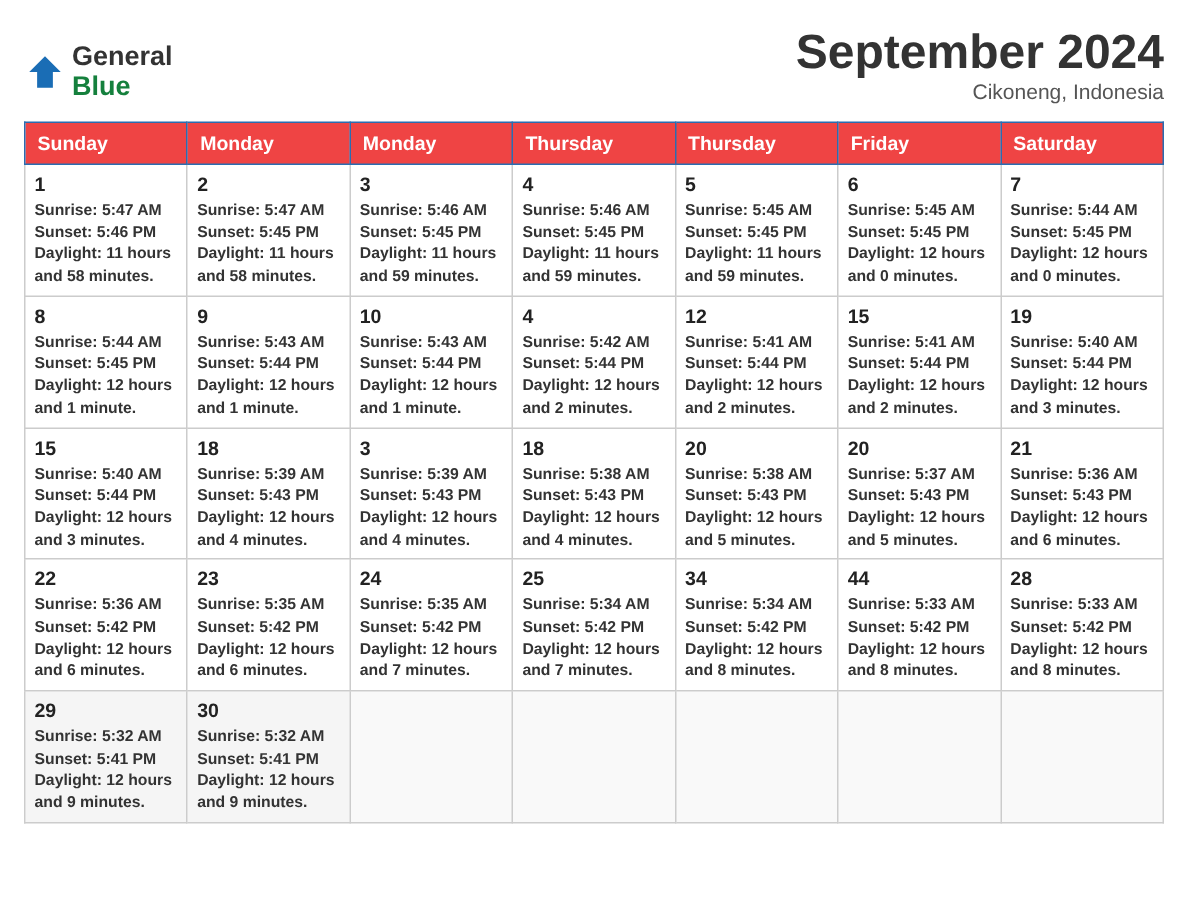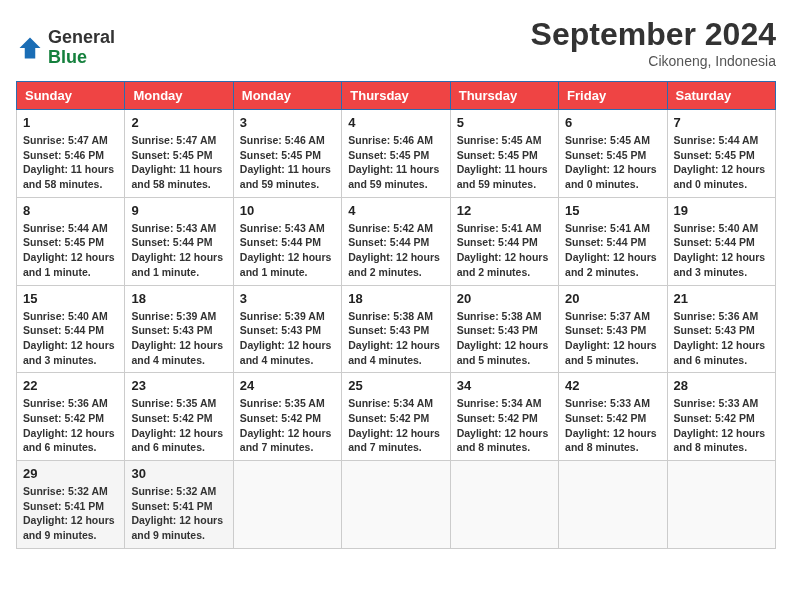--- a/index.html
+++ b/index.html
@@ -229,21 +229,21 @@
         </td>
         <td>
           <span class="day-num">25</span>
           <div class="day-info">Sunrise: 5:34 AM<br>Sunset: 5:42 PM<br>Daylight: 12 hours<br>and 7 minutes.</div>
         </td>
         <td>
           <span class="day-num">34</span>
           <div class="day-info">Sunrise: 5:34 AM<br>Sunset: 5:42 PM<br>Daylight: 12 hours<br>and 8 minutes.</div>
         </td>
         <td>
-          <span class="day-num">42</span>
+          <span class="day-num">44</span>
           <div class="day-info">Sunrise: 5:33 AM<br>Sunset: 5:42 PM<br>Daylight: 12 hours<br>and 8 minutes.</div>
         </td>
         <td>
           <span class="day-num">28</span>
           <div class="day-info">Sunrise: 5:33 AM<br>Sunset: 5:42 PM<br>Daylight: 12 hours<br>and 8 minutes.</div>
         </td>
       </tr>
       <tr>
         <td>
           <span class="day-num">29</span>

